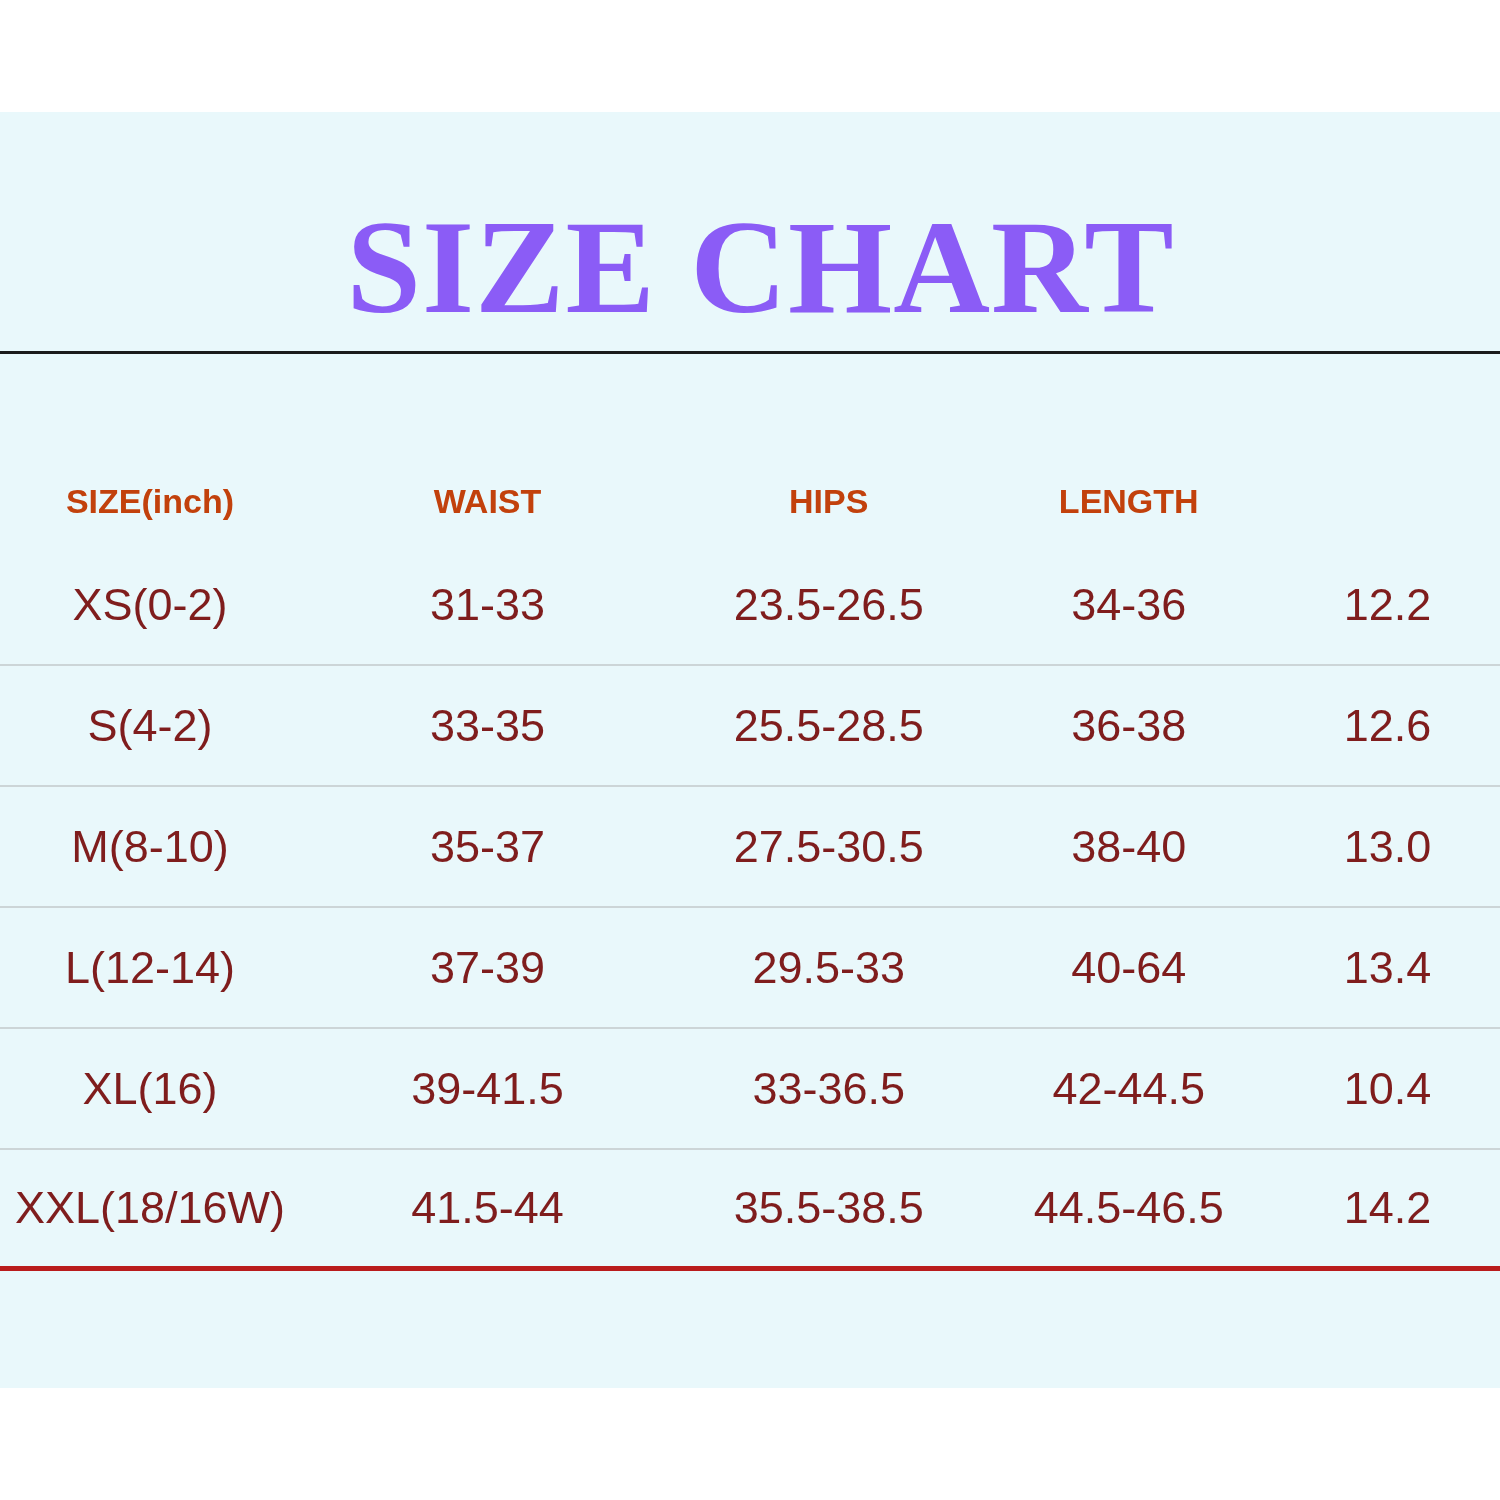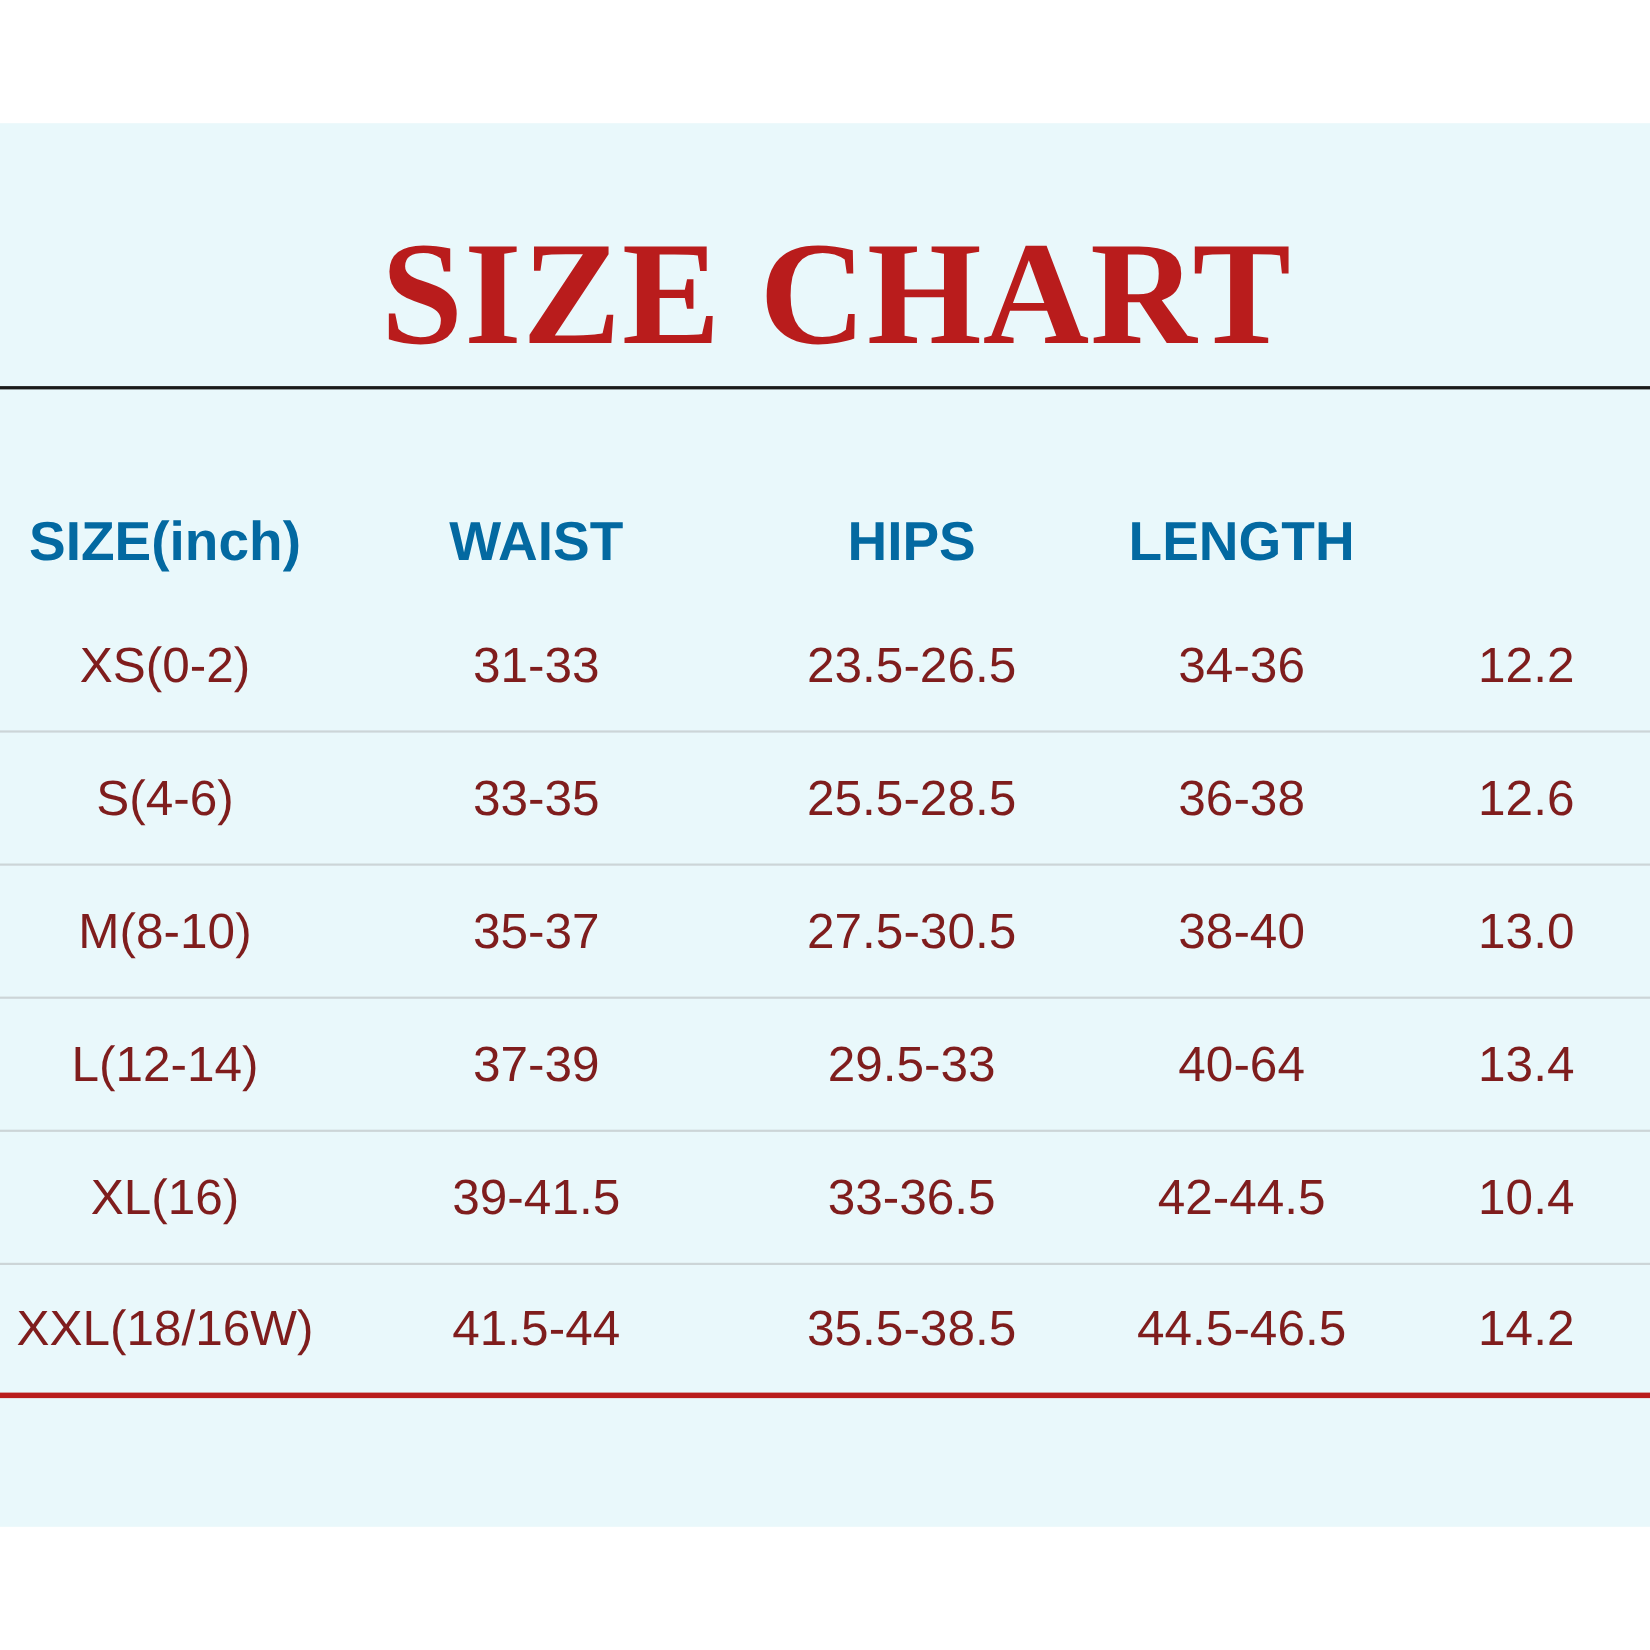--- a/index.html
+++ b/index.html
@@ -26,21 +26,21 @@
   }
   .title {
     margin: 0;
     padding-top: 88px;
     height: 134px;
     line-height: 134px;
     font-family: "Liberation Serif", "DejaVu Serif", serif;
     font-weight: 700;
     font-size: 134px;
     letter-spacing: 1px;
-    color: #b91c1c;
+    color: #8b5cf6;
     text-align: center;
     white-space: nowrap;
     padding-left: 21px;
   }
   .rule {
     margin-top: 17px;
     height: 0;
     border: 0;
     border-top: 3px solid #1b1b1b;
     width: 100%;
@@ -68,22 +68,22 @@
     border-bottom: 5px solid #b91c1c;
   }
   .cell {
     text-align: center;
     white-space: nowrap;
     color: #7f1d1d;
     font-size: 45px;
   }
   .row.header .cell {
     font-weight: 700;
-    font-size: 50px;
-    color: #0369a1;
+    font-size: 34px;
+    color: #c2410c;
   }
 </style>
 </head>
 <body>
 
 <div class="page">
   <div class="panel">
 
     <h1 class="title">SIZE CHART</h1>
 
@@ -100,21 +100,21 @@
 
       <div class="row data">
         <div class="cell">XS(0-2)</div>
         <div class="cell">31-33</div>
         <div class="cell">23.5-26.5</div>
         <div class="cell">34-36</div>
         <div class="cell">12.2</div>
       </div>
 
       <div class="row data">
-        <div class="cell">S(4-6)</div>
+        <div class="cell">S(4-2)</div>
         <div class="cell">33-35</div>
         <div class="cell">25.5-28.5</div>
         <div class="cell">36-38</div>
         <div class="cell">12.6</div>
       </div>
 
       <div class="row data">
         <div class="cell">M(8-10)</div>
         <div class="cell">35-37</div>
         <div class="cell">27.5-30.5</div>

